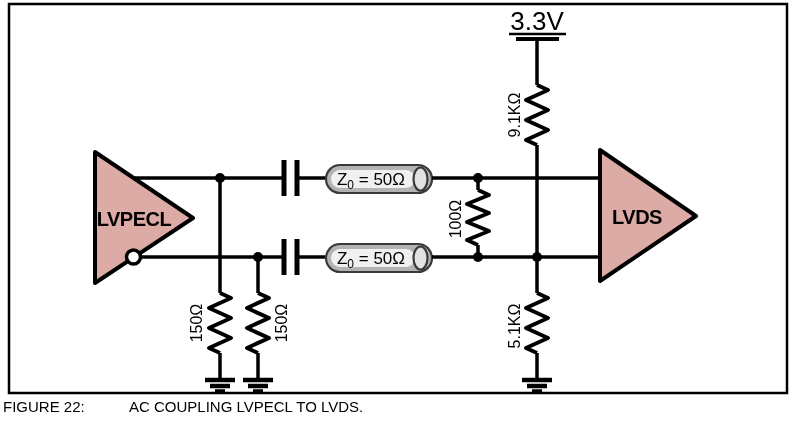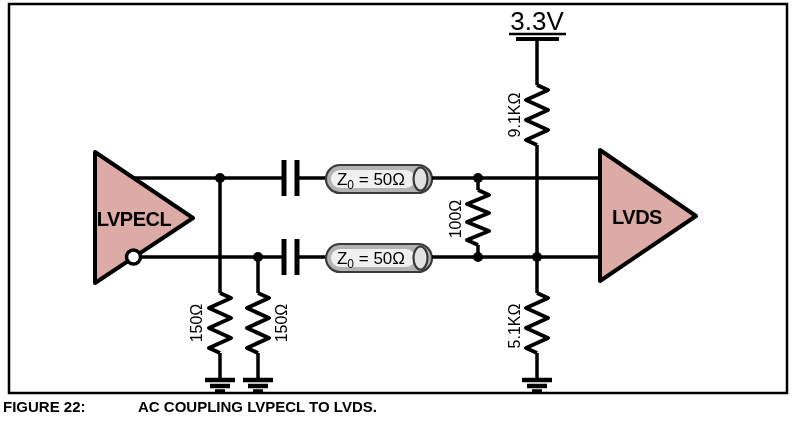--- a/index.html
+++ b/index.html
@@ -1,22 +1,22 @@
 <!DOCTYPE html>
 <html><head>
 <meta charset="utf-8">
 <style>
   html,body{margin:0;padding:0;background:#ffffff;width:793px;height:421px;overflow:hidden;}
   .page{position:relative;width:725px;height:421px;background:#ffffff;
         font-family:"Liberation Sans", sans-serif;}
   .circuit-svg{position:absolute;left:0;top:0;}
   .caption{position:absolute;left:0;top:398px;width:793px;height:22px;
-           font-weight:bold;font-size:15px;color:#000;}
+           font-weight:normal;font-size:15px;color:#000;}
   .caption .cap-label{position:absolute;left:3px;top:0;}
-  .caption .cap-title{position:absolute;left:138px;top:0;}
+  .caption .cap-title{position:absolute;left:129px;top:0;}
   text{fill:#000;}
   .buf-label{font-size:20px;font-weight:bold;letter-spacing:-0.5px;}
   .res-label{font-size:16px;}
   .supply-label{font-size:26px;}
   .tline-label{font-size:17px;}
   .tline-sub{font-size:12px;}
 </style>
 </head>
 <body>
 

